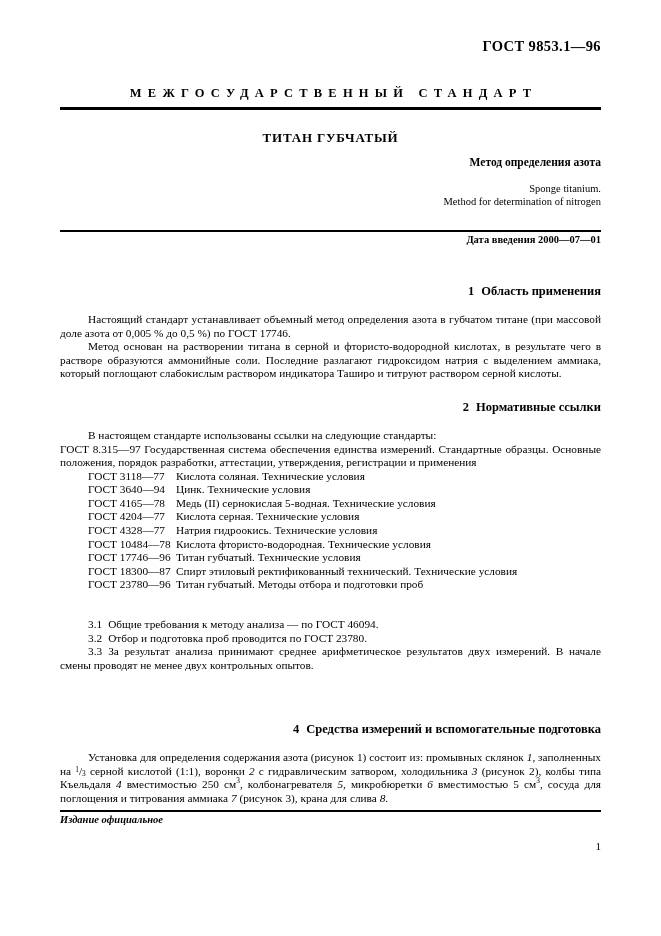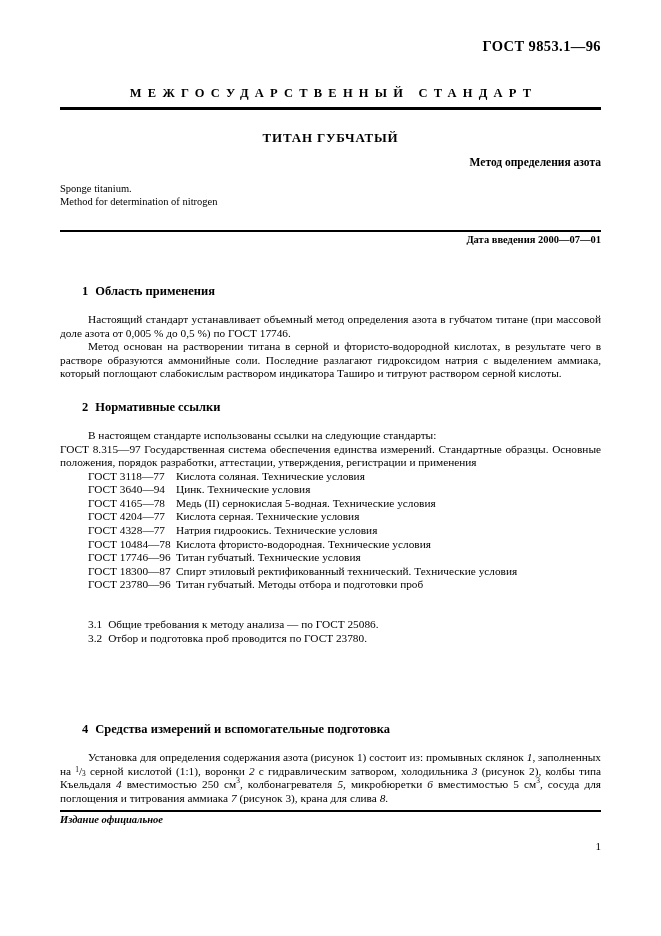--- a/index.html
+++ b/index.html
@@ -80,21 +80,21 @@
     width: 541px;
     text-align: right;
     font-size: 11.5px;
     font-weight: bold;
   }
   .doc-en {
     position: absolute;
     left: 0;
     top: 182px;
     width: 541px;
-    text-align: left;
+    text-align: right;
     font-size: 10.5px;
     line-height: 13px;
   }
   .doc-en div { white-space: nowrap; }
 
   
   .rule-thin {
     position: absolute;
     left: 0;
     top: 230px;
@@ -114,20 +114,21 @@
   
   .section {
     position: absolute;
     left: 0;
     width: 541px;
   }
   .sec-head {
     font-size: 12.5px;
     font-weight: bold;
     margin: 0 0 14px 22px;
+    text-align: right;
   }
   .sec-head .num { margin-right: 7px; }
 
   p.body {
     margin: 0;
     font-size: 11.3px;
     line-height: 13.55px;
     text-align: justify;
     text-indent: 28px;
     hyphens: manual;
@@ -251,22 +252,23 @@
         <li><span class="code">ГОСТ 4328—77</span><span>Натрия гидроокись. Технические условия</span></li>
         <li><span class="code">ГОСТ 10484—78</span><span>Кислота фтористо-водородная. Технические условия</span></li>
         <li><span class="code">ГОСТ 17746—96</span><span>Титан губчатый. Технические условия</span></li>
         <li><span class="code">ГОСТ 18300—87</span><span>Спирт этиловый ректификованный технический. Технические условия</span></li>
         <li><span class="code">ГОСТ 23780—96</span><span>Титан губчатый. Методы отбора и подготовки проб</span></li>
       </ul>
     </div>
 
     <div class="section" style="top:618px;">
       <ul class="clause-list">
-        <li><span class="cnum">3.1</span><span>Общие требования к методу анализа — по ГОСТ 25086.</span></li>
+        <li><span class="cnum">3.1</span><span>Общие требования к методу анализа — по ГОСТ 46094.</span></li>
         <li><span class="cnum">3.2</span><span>Отбор и подготовка проб проводится по ГОСТ 23780.</span></li>
+        <li><span class="cnum">3.3</span><span>За результат анализа принимают среднее арифметическое результатов двух измерений. В начале смены проводят не менее двух контрольных опытов.</span></li>
       </ul>
     </div>
 
     <div class="section" style="top:722px;">
       <div class="sec-head">
         <span class="num">4</span><span>Средства измерений и вспомогательные подготовка</span>
       </div>
       <p class="body"><span>Установка для определения содержания азота (рисунок 1) состоит из: промывных склянок </span><i class="fig">1</i><span>, заполненных на </span><span class="frac"><sup>1</sup>/<sub>3</sub></span><span> серной кислотой (1:1), воронки </span><i class="fig">2</i><span> с гидравлическим затвором, холодильника </span><i class="fig">3</i><span> (рисунок 2), колбы типа Къельдаля </span><i class="fig">4</i><span> вместимостью 250 см</span><sup>3</sup><span>, колбонагревателя </span><i class="fig">5</i><span>, микробюретки </span><i class="fig">6</i><span> вместимостью 5 см</span><sup>3</sup><span>, сосуда для поглощения и титрования аммиака </span><i class="fig">7</i><span> (рисунок 3), крана для слива </span><i class="fig">8</i><span>.</span></p>
     </div>
 

